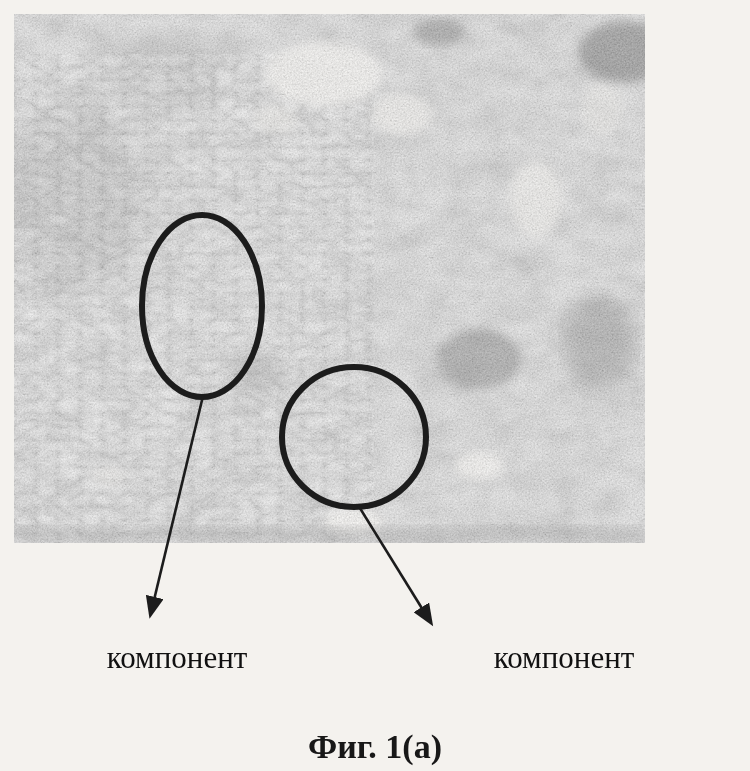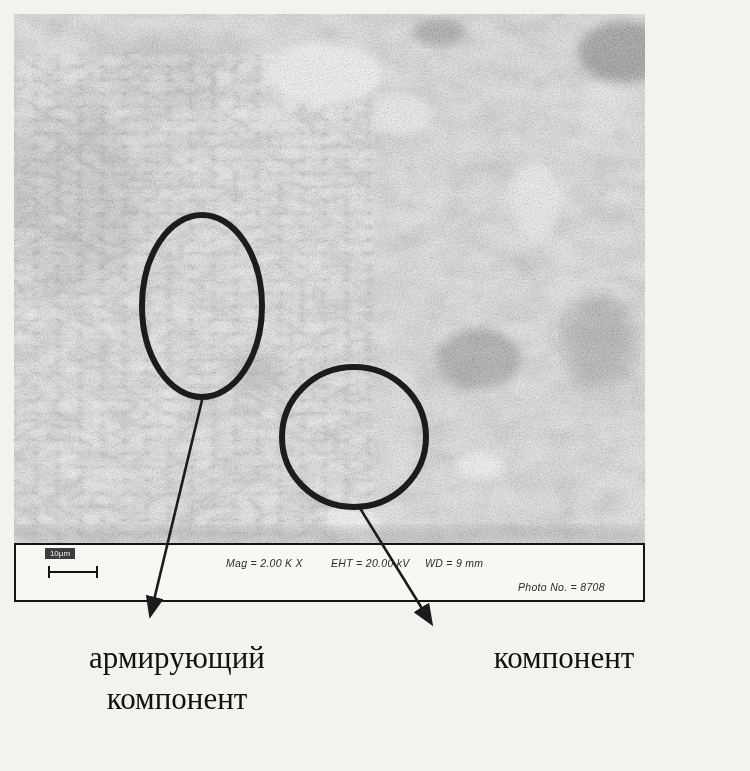--- a/index.html
+++ b/index.html
@@ -74,47 +74,35 @@
       <ellipse cx="612" cy="38" rx="48" ry="30" fill="#3c3c3c" opacity="0.7" filter="url(#blur5)"></ellipse>
       <ellipse cx="465" cy="345" rx="42" ry="30" fill="#4a4a4a" opacity="0.6" filter="url(#blur5)"></ellipse>
       <ellipse cx="585" cy="330" rx="34" ry="48" fill="#505050" opacity="0.55" filter="url(#blur10)"></ellipse>
       <ellipse cx="425" cy="18" rx="26" ry="14" fill="#454545" opacity="0.6" filter="url(#blur5)"></ellipse>
       <ellipse cx="240" cy="360" rx="30" ry="20" fill="#5c5c5c" opacity="0.4" filter="url(#blur10)"></ellipse>
       <rect x="0" y="512" width="631" height="17" fill="#5a5a5a" opacity="0.35" filter="url(#blur5)"></rect>
 
       <rect x="0" y="0" width="631" height="529" filter="url(#fine)" opacity="0.5"></rect>
     </svg>
 
-    <div class="statusbar">
-      <div class="scalebox">10µm</div>
-      <svg class="scalebar" width="50" height="14" viewBox="0 0 50 14">
-        <line x1="1" y1="1" x2="1" y2="13" stroke="#141414" stroke-width="2"></line>
-        <line x1="49" y1="1" x2="49" y2="13" stroke="#141414" stroke-width="2"></line>
-        <line x1="1" y1="7" x2="49" y2="7" stroke="#141414" stroke-width="2"></line>
-      </svg>
-      <span class="sbtext sb-mag">Mag =  2.00 K X</span>
-      <span class="sbtext sb-eht">EHT = 20.00 kV</span>
-      <span class="sbtext sb-wd">WD =  9 mm</span>
-      <span class="sbtext sb-photo">Photo No. = 8708</span>
-    </div>
   </div>
 
   <svg class="overlay" viewBox="0 0 750 771" xmlns="http://www.w3.org/2000/svg">
     <defs>
       <marker id="arrowhead" markerWidth="9" markerHeight="7" refX="1.2" refY="3.5" orient="auto" markerUnits="strokeWidth">
         <path d="M0,0 L8.6,3.5 L0,7 Z" fill="#1c1c1c"></path>
       </marker>
     </defs>
     <ellipse cx="202" cy="306" rx="60" ry="91" fill="none" stroke="#1c1c1c" stroke-width="6"></ellipse>
     <ellipse cx="354" cy="437" rx="72" ry="70" fill="none" stroke="#1c1c1c" stroke-width="6"></ellipse>
     <line x1="203" y1="396" x2="154" y2="600" stroke="#1c1c1c" stroke-width="2.6" marker-end="url(#arrowhead)"></line>
     <line x1="358" y1="505" x2="423" y2="610" stroke="#1c1c1c" stroke-width="2.6" marker-end="url(#arrowhead)"></line>
   </svg>
 
   <div class="fig-label label-left">
-    <div>армирующий</div>
     <div>компонент</div>
   </div>
   <div class="fig-label label-right">
     <div>компонент</div>
   </div>
 
+  <div class="caption">Фиг. 1(а)</div>
 </div>
 
 </body></html>

